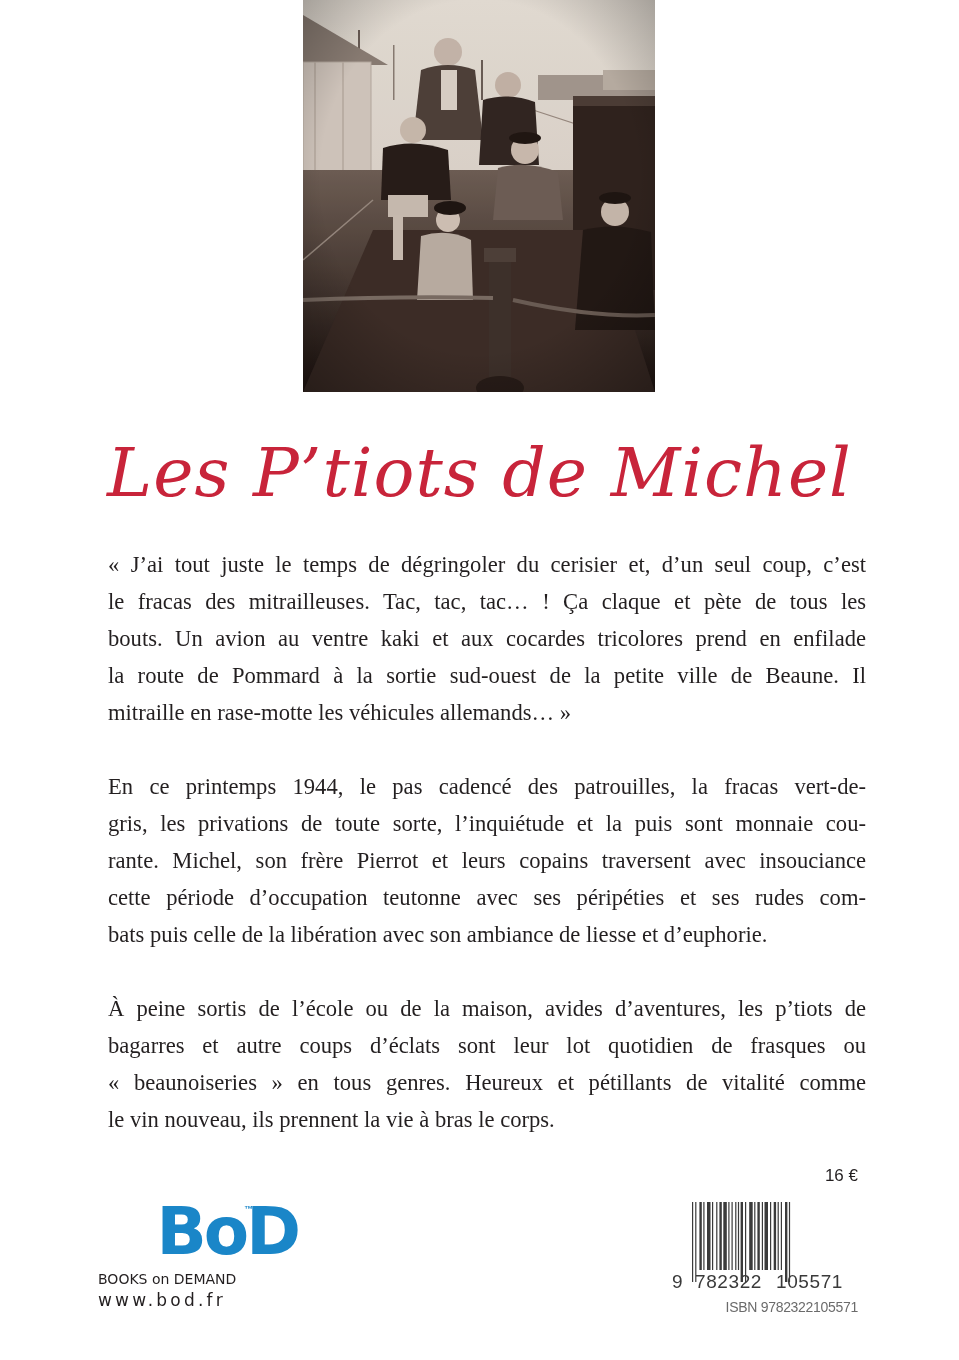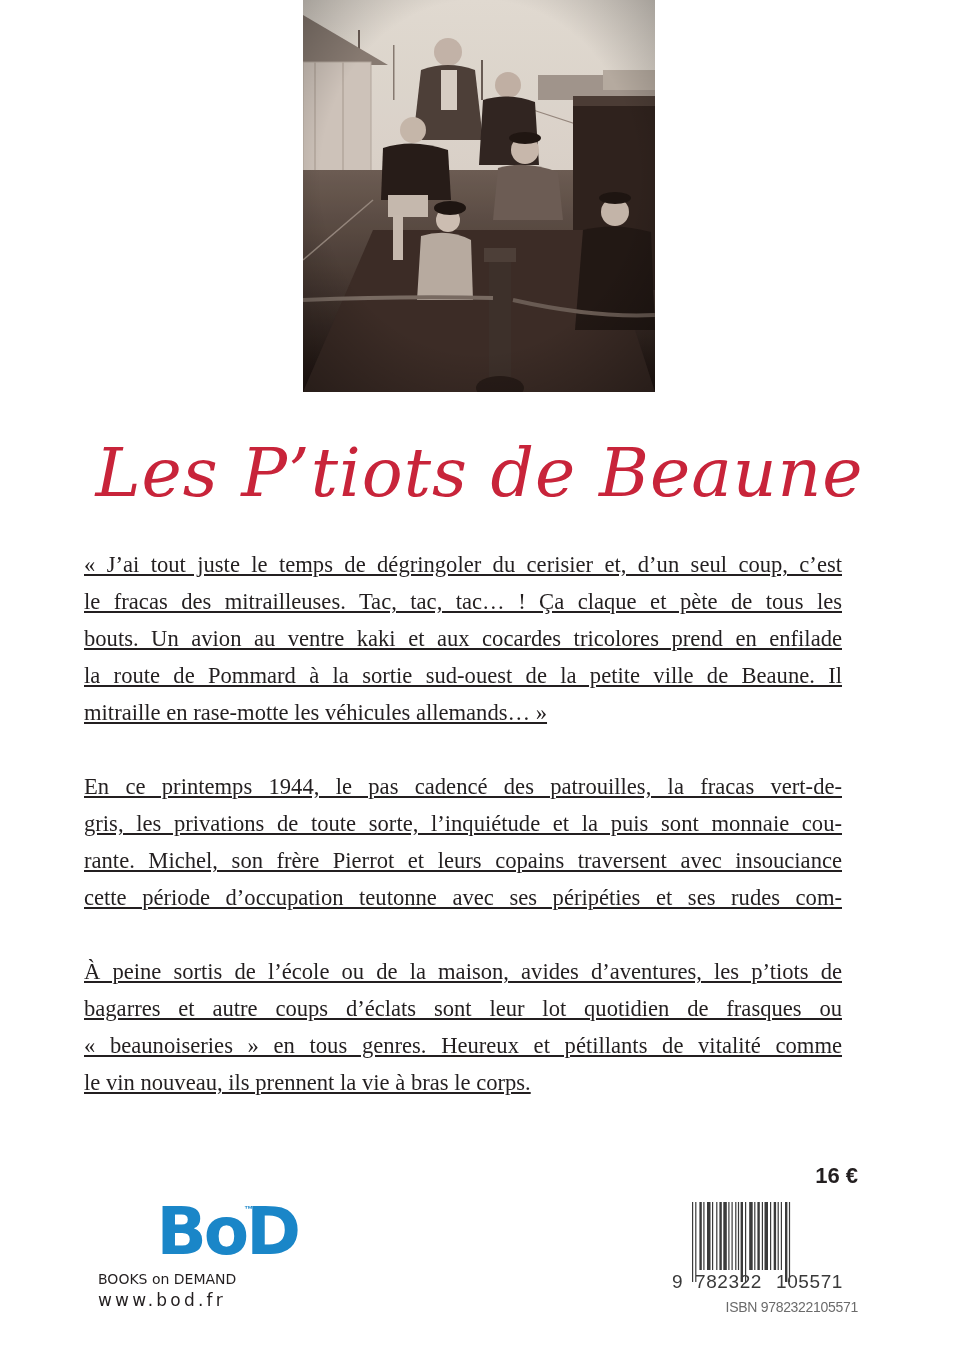--- a/index.html
+++ b/index.html
@@ -40,24 +40,23 @@
     font-size: 68px;
     letter-spacing: 1px;
     color: #c8243a;
     line-height: 90px;
     white-space: nowrap;
   }
 
   
   .blurb {
     position: absolute;
-    left: 84px;
+    left: 108px;
     top: 546px;
     width: 758px;
-    text-decoration: underline;
   }
   .blurb p {
     margin: 0 0 37px 0;
     font-size: 22.6px;
     line-height: 37px;
     text-align: justify;
     text-align-last: left;
     hyphens: manual;
   }
   .blurb .line { display: block; text-align: justify; text-align-last: justify; }
@@ -109,24 +108,23 @@
     margin-top: 4px;
     line-height: 20px;
   }
 
   
   .price {
     position: absolute;
     right: 101px;
     top: 1160px;
     font-family: "Liberation Sans", "DejaVu Sans", sans-serif;
-    font-size: 22px;
+    font-size: 17px;
     line-height: 32px;
     color: #231f20;
-    font-weight: bold;
   }
   .barcode {
     position: absolute;
     left: 672px;
     top: 1200px;
     width: 190px;
     height: 96px;
   }
   .barcode svg { display: block; }
   .isbn {
@@ -213,35 +211,36 @@
     <ellipse cx="197" cy="388" rx="24" ry="12" fill="#241a17"></ellipse>
 
     <path d="M0 300 Q100 296 190 298" stroke="#7b6e67" stroke-width="4" fill="none"></path>
     <path d="M210 300 Q290 318 352 315" stroke="#6b5e57" stroke-width="4" fill="none"></path>
 
     <rect x="0" y="0" width="352" height="392" fill="#5a3a2a" opacity="0.08"></rect>
     <rect x="0" y="0" width="352" height="392" fill="url(#vign)"></rect>
   </svg>
 </div>
 
-<div class="title">Les P’tiots de Beaune</div>
+<div class="title">Les P’tiots de Michel</div>
 
 <div class="blurb">
   <p>
     <span class="line">« J’ai tout juste le temps de dégringoler du cerisier et, d’un seul coup, c’est</span>
     <span class="line">le fracas des mitrailleuses. Tac, tac, tac… ! Ça claque et pète de tous les</span>
     <span class="line">bouts. Un avion au ventre kaki et aux cocardes tricolores prend en enfilade</span>
     <span class="line">la route de Pommard à la sortie sud-ouest de la petite ville de Beaune. Il</span>
     <span class="line last">mitraille en rase-motte les véhicules allemands… »</span>
   </p>
   <p>
     <span class="line">En ce printemps 1944, le pas cadencé des patrouilles, la fracas vert-de-</span>
     <span class="line">gris, les privations de toute sorte, l’inquiétude et la puis sont monnaie cou-</span>
     <span class="line">rante. Michel, son frère Pierrot et leurs copains traversent avec insouciance</span>
     <span class="line">cette période d’occupation teutonne avec ses péripéties et ses rudes com-</span>
+    <span class="line last">bats puis celle de la libération avec son ambiance de liesse et d’euphorie.</span>
   </p>
   <p>
     <span class="line">À peine sortis de l’école ou de la maison, avides d’aventures, les p’tiots de</span>
     <span class="line">bagarres et autre coups d’éclats sont leur lot quotidien de frasques ou</span>
     <span class="line">« beaunoiseries » en tous genres. Heureux et pétillants de vitalité comme</span>
     <span class="line last">le vin nouveau, ils prennent la vie à bras le corps.</span>
   </p>
 </div>
 
 <div class="bod">

